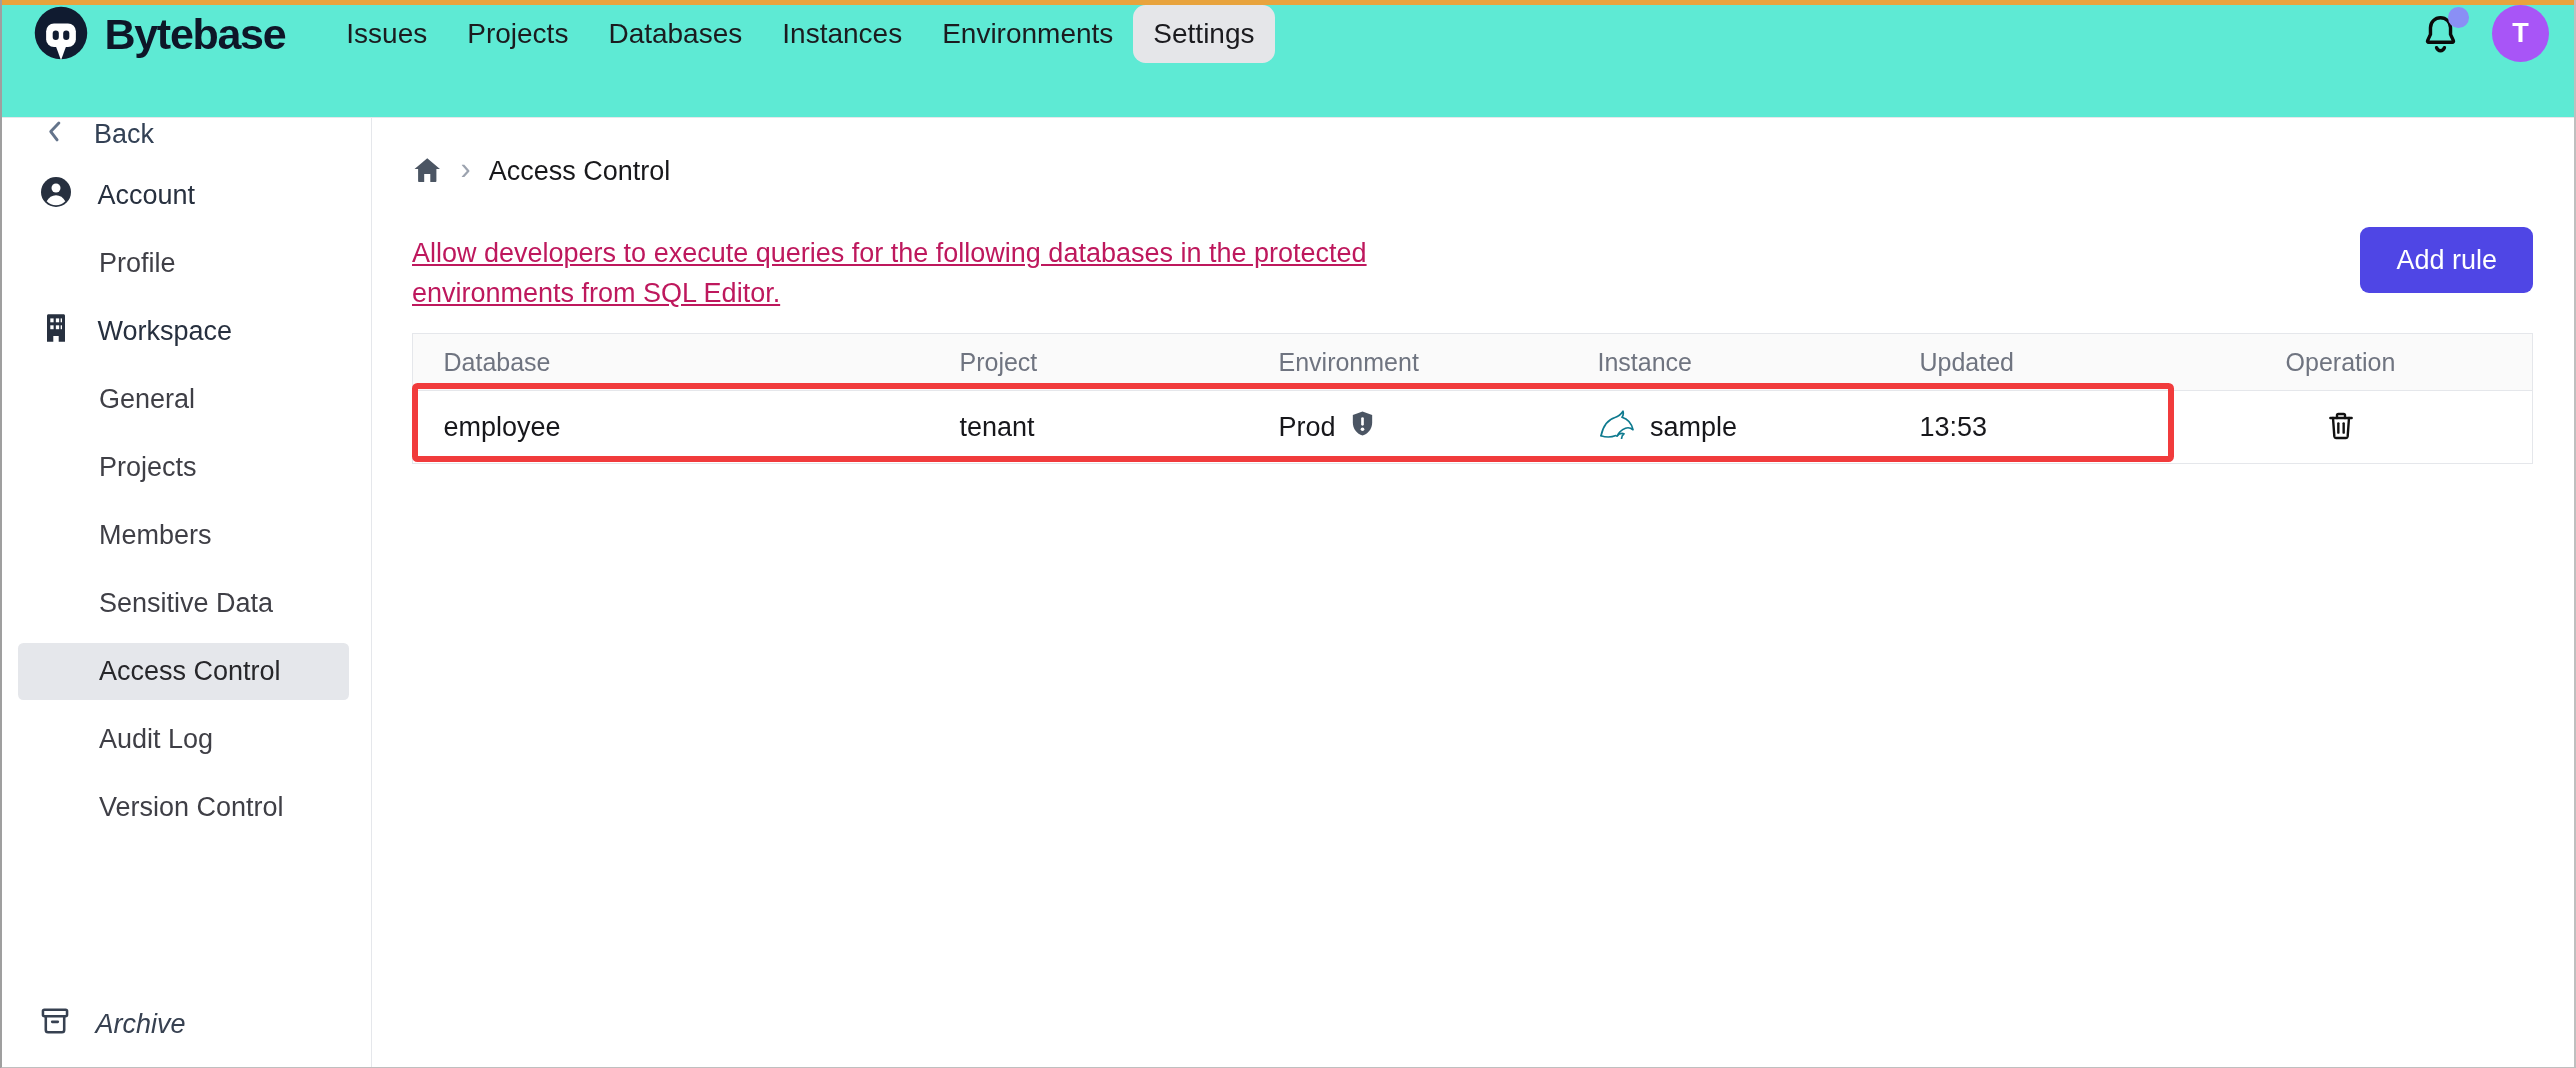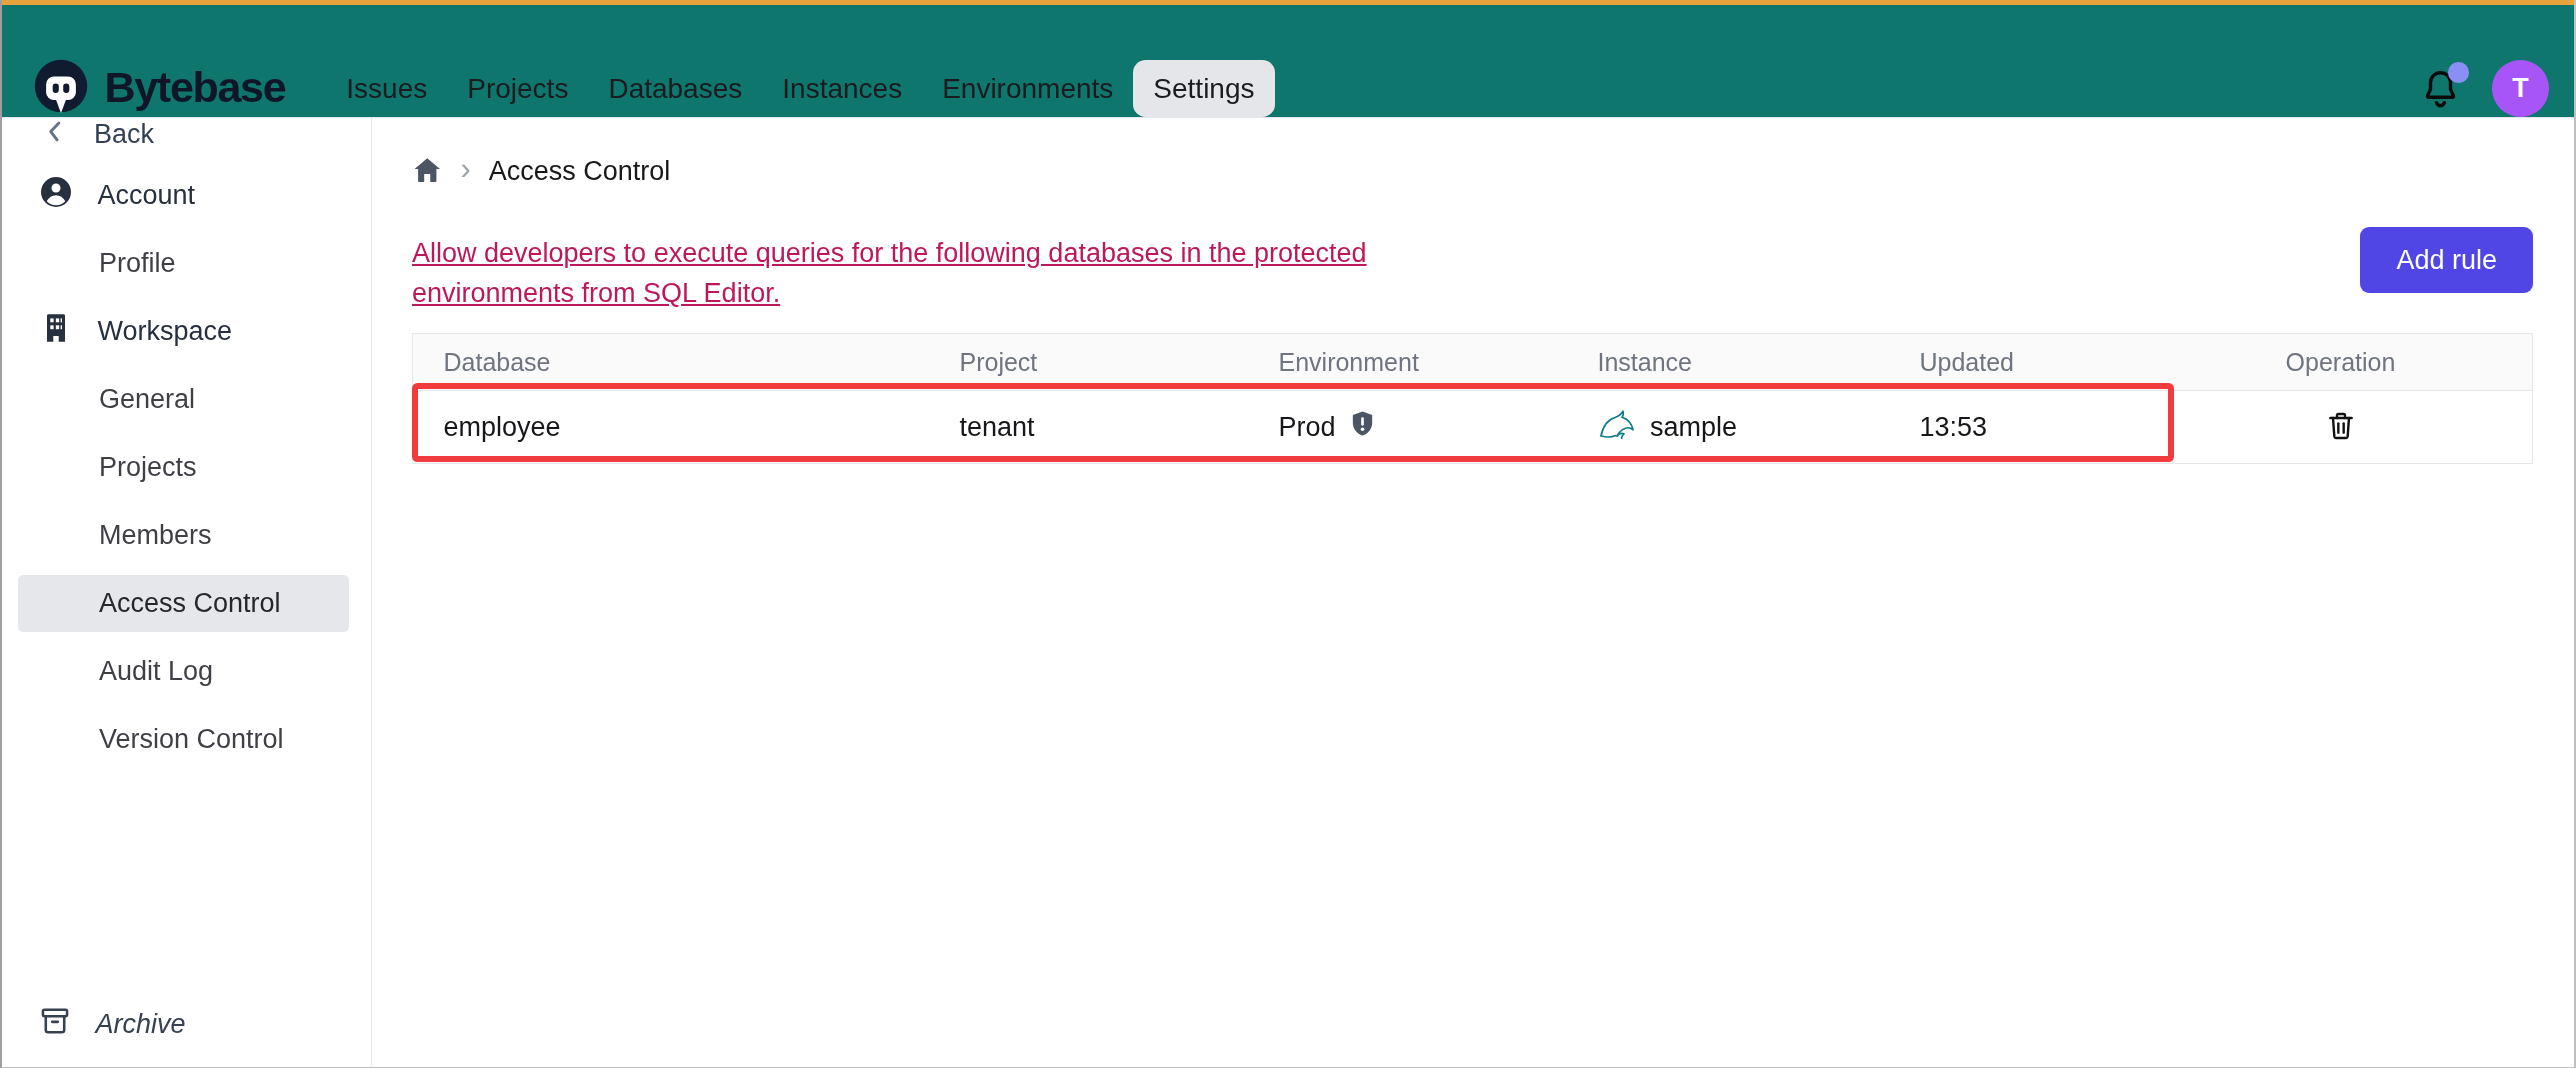--- a/index.html
+++ b/index.html
@@ -3,22 +3,22 @@
 <meta charset="utf-8">
 <style>
   * { margin:0; padding:0; box-sizing:border-box; }
   html,body { width:2576px; height:1069px; background:#ffffff; font-family:"Liberation Sans", sans-serif; }
   .app { position:relative; width:2576px; height:1069px; background:#ffffff; overflow:hidden;
          border-left:2.7px solid #9f9f9f; border-right:2.7px solid #bfbfbf; border-bottom:2.7px solid #bfbfbf;
          display:flex; flex-direction:column; }
   .top-accent { height:5.4px; width:100%; background:#e8a33d; flex:none; }
 
   
-  .header { height:113px; flex:none; display:flex; align-items:flex-end; padding:0 25px 0 30.5px;
-            border-bottom:1.8px solid #e5e7eb; background:#0f766e; }
+  .header { height:113px; flex:none; display:flex; align-items:flex-start; padding:0 25px 0 30.5px;
+            border-bottom:1.8px solid #e5e7eb; background:#5eead4; }
   .brand { display:flex; align-items:center; gap:16px; }
   .brand-text { font-size:43px; font-weight:800; letter-spacing:-1.3px; color:#0e1628; }
   .nav { display:flex; align-items:center; margin-left:41px; }
   .nav-item { font-size:28px; color:#1b1b1f; padding:12.6px 20px; border-radius:12.6px; white-space:nowrap; cursor:pointer; }
   .nav-item.active { background:#e5e6e9; }
   .header-right { margin-left:auto; display:flex; align-items:center; gap:30.5px; }
   .bell-wrap { position:relative; width:43px; height:43px; }
   .notif-dot { position:absolute; top:-5.4px; right:-7.2px; width:20.7px; height:20.7px; border-radius:50%; background:#8a8ff5; }
   .avatar { width:57px; height:57px; border-radius:50%; background:#a855f7; color:#fff; font-size:27px; font-weight:700;
             display:flex; align-items:center; justify-content:center; }
@@ -137,20 +137,21 @@
               <rect x="15.1" y="5.6" width="0.9" height="2.6"></rect>
               <rect x="15.1" y="10.2" width="0.9" height="2.6"></rect>
             </g>
           </svg>
         </span>
         <span>Workspace</span>
       </div>
       <div class="side-item">General</div>
       <div class="side-item">Projects</div>
       <div class="side-item">Members</div>
+      <div class="side-item">Sensitive Data</div>
       <div class="side-item active">Access Control</div>
       <div class="side-item">Audit Log</div>
       <div class="side-item">Version Control</div>
 
       <div class="side-archive">
         <span>
           <svg width="34" height="34" viewBox="0 0 24 24" fill="none" stroke="#374151" stroke-width="1.8" stroke-linecap="round" stroke-linejoin="round">
             <rect x="3.5" y="4" width="17" height="4.6" rx="1"></rect>
             <path d="M5.5 8.6 V18.4 C5.5 19.3 6.2 20 7.1 20 H16.9 C17.8 20 18.5 19.3 18.5 18.4 V8.6"></path>
             <path d="M10 12.6 H14"></path>

